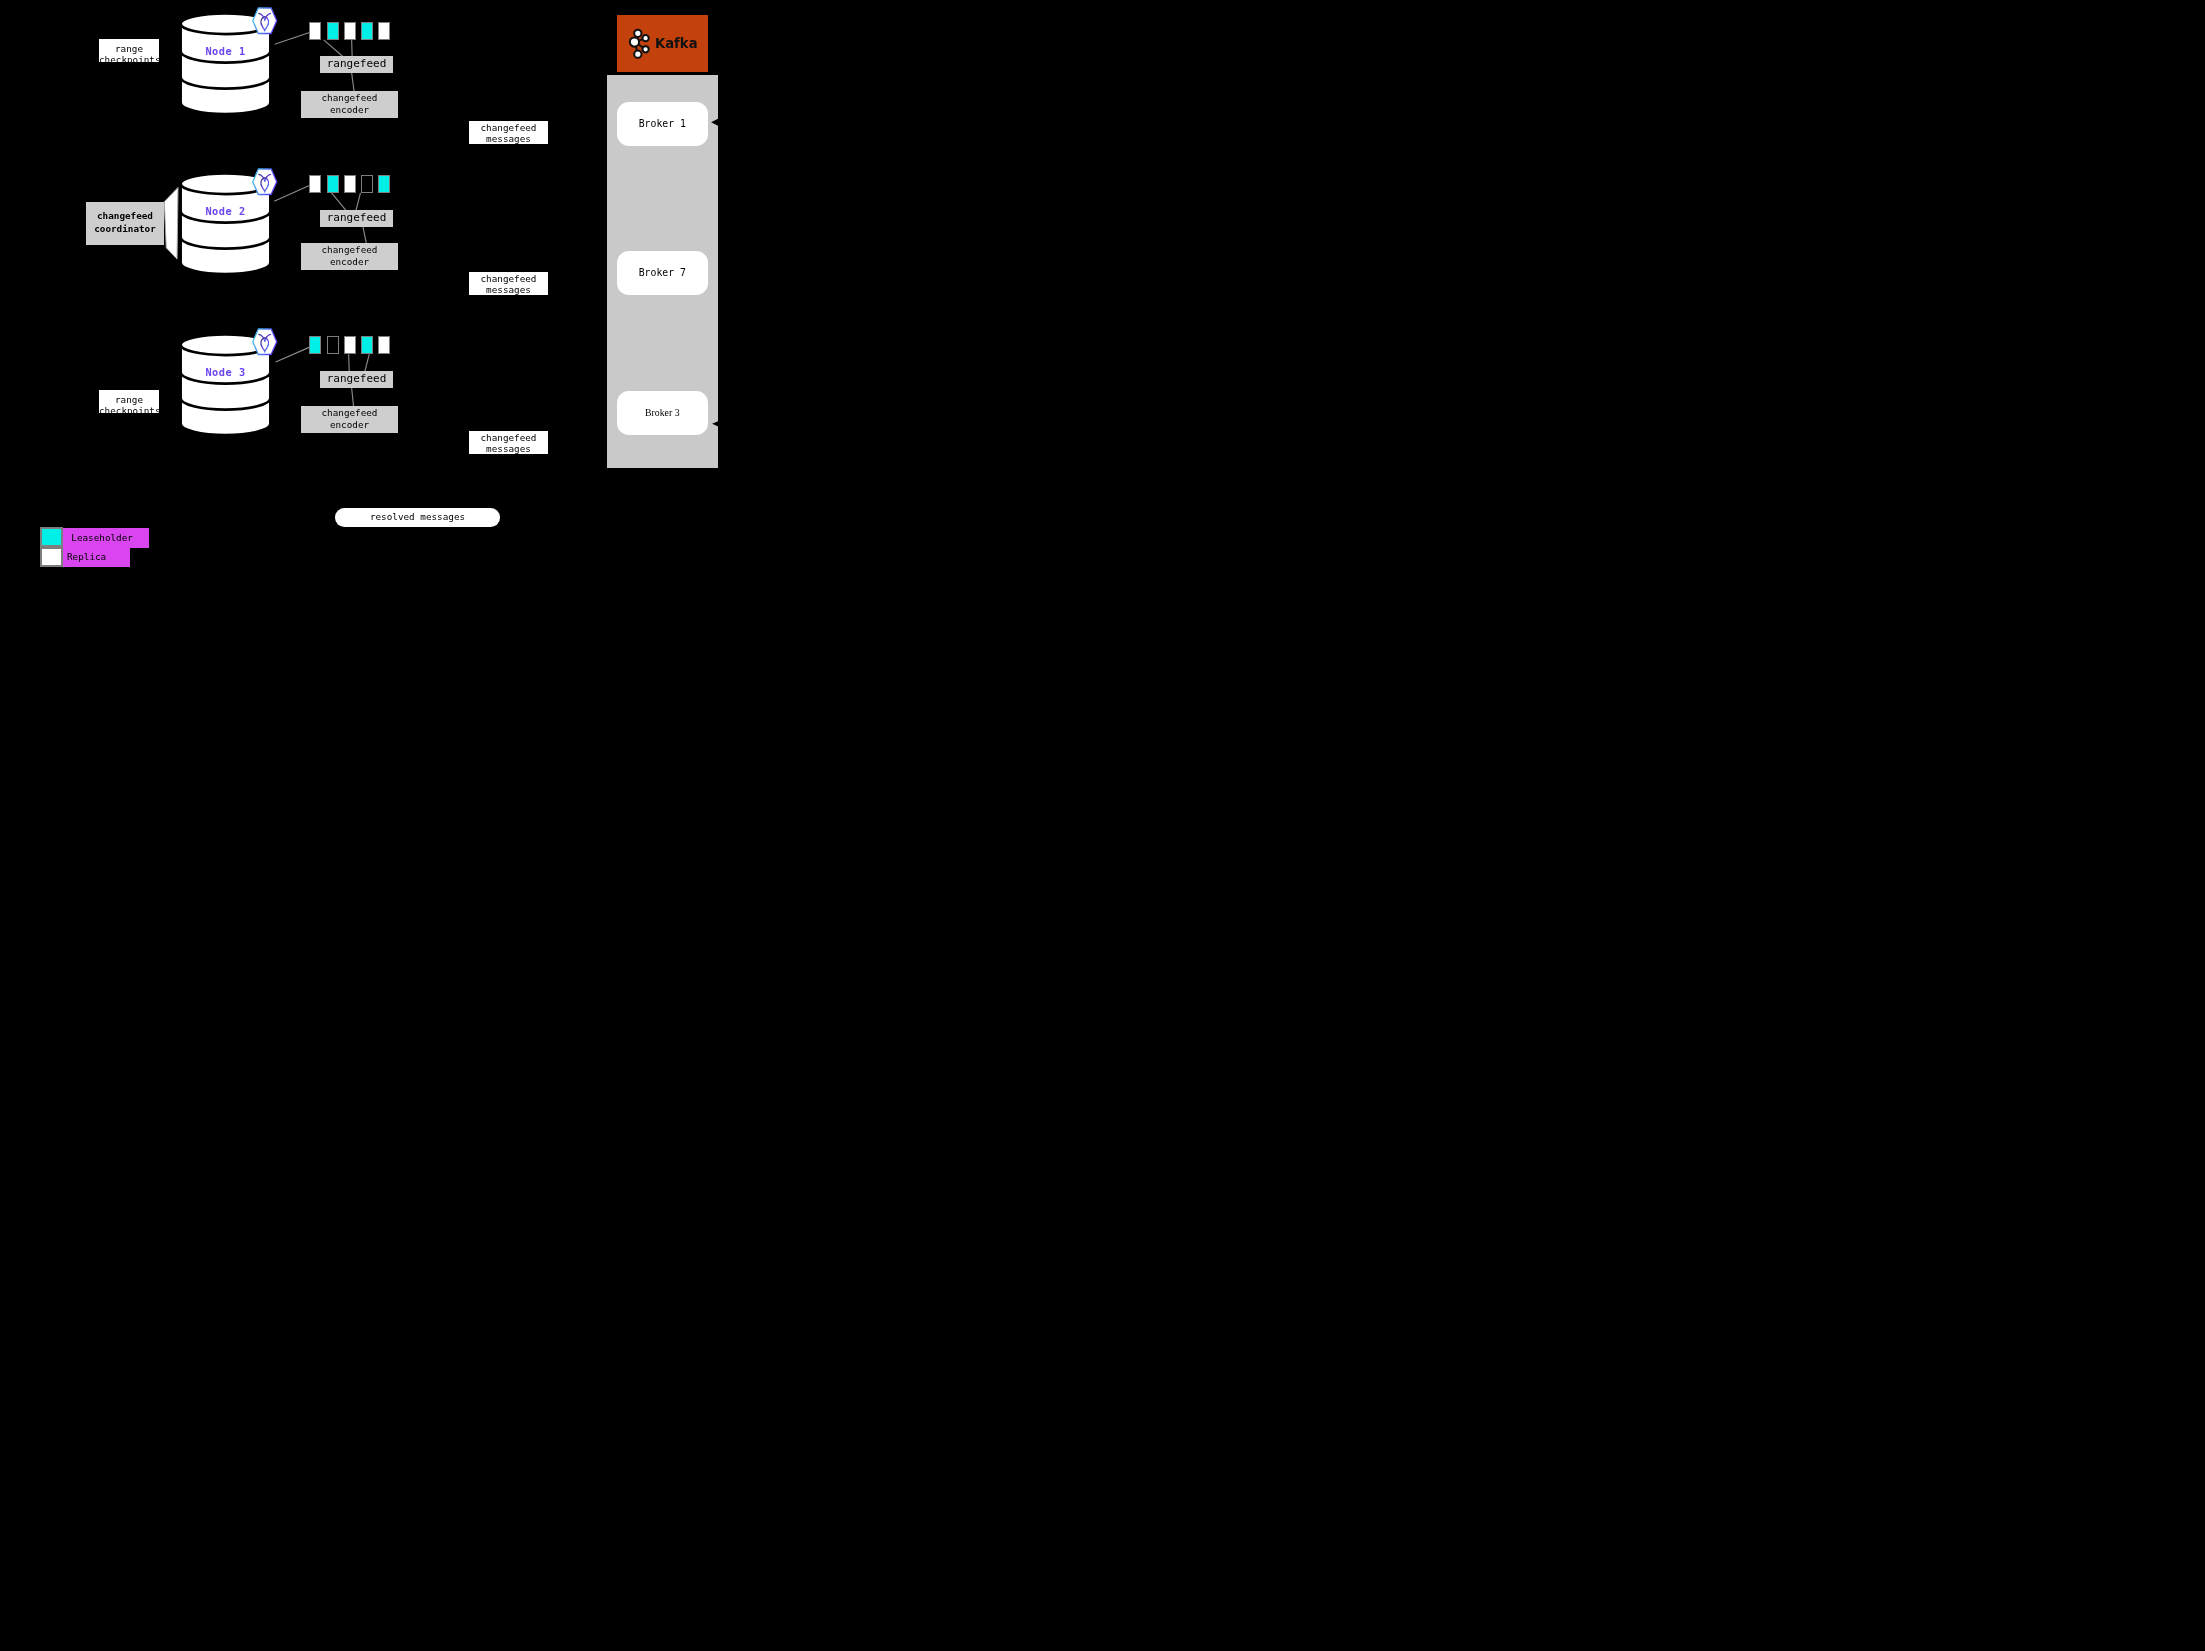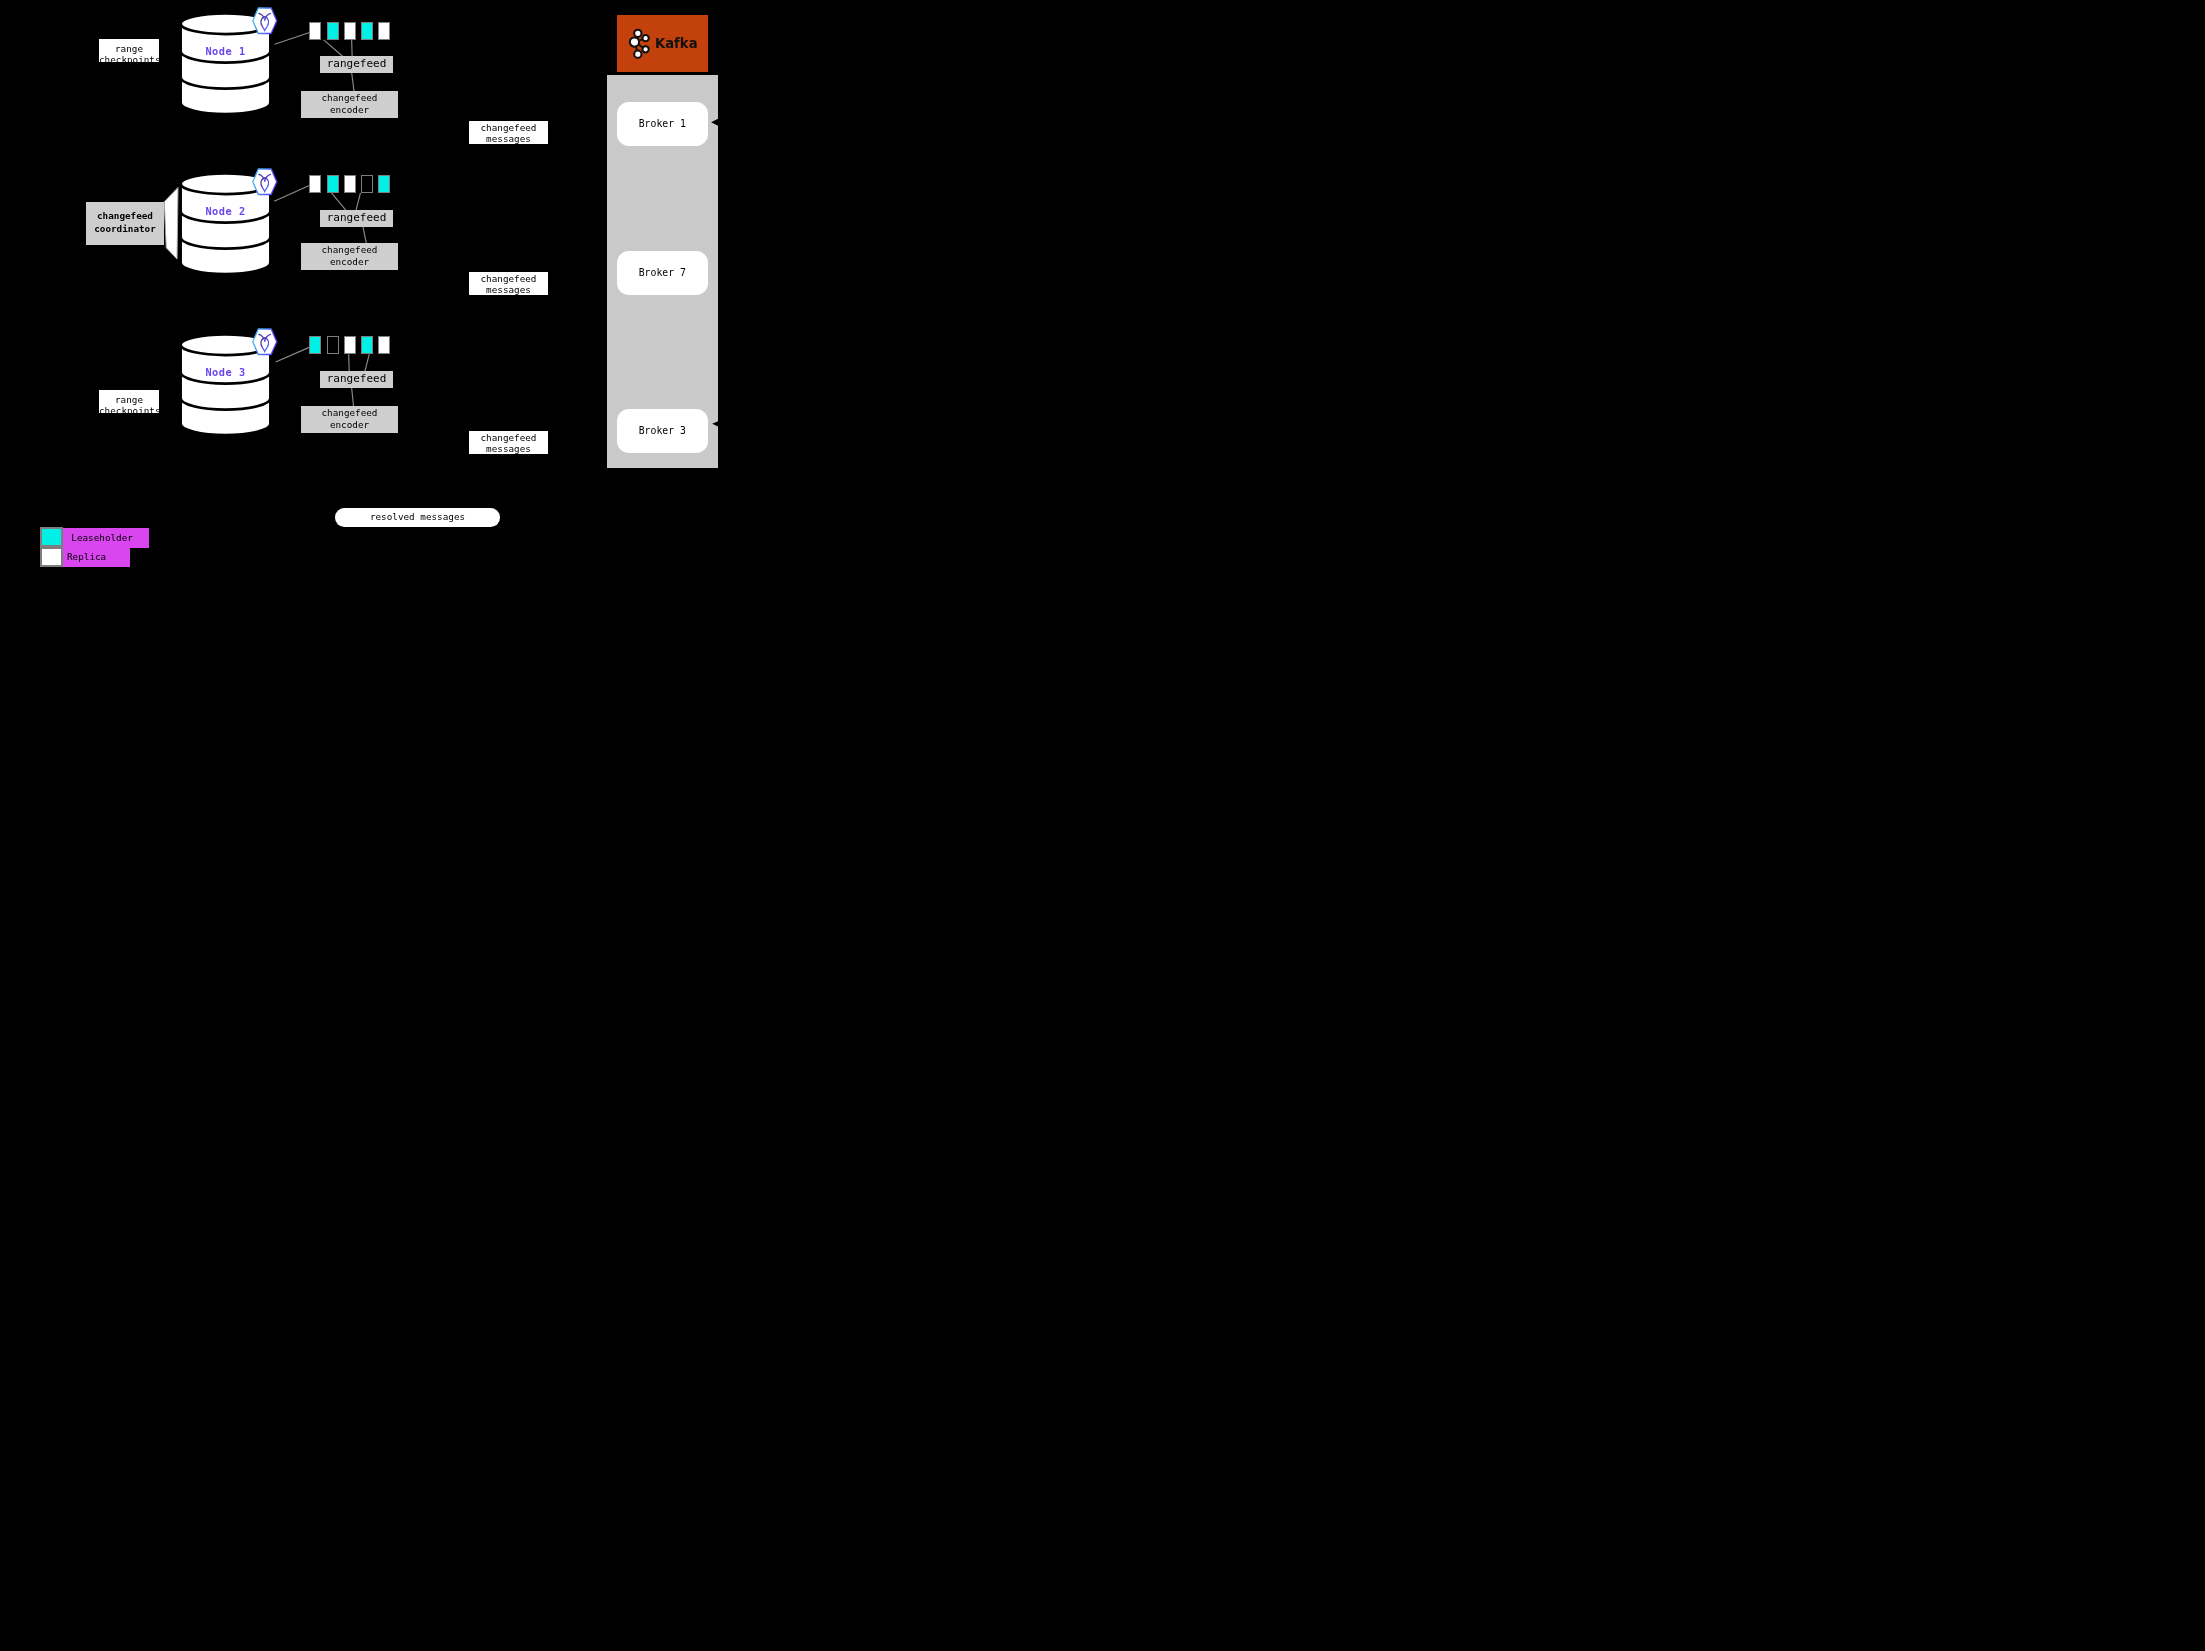--- a/index.html
+++ b/index.html
@@ -147,21 +147,21 @@
       <circle cx="13" cy="31" r="9.5" fill="#fff" stroke="#111" stroke-width="4.2"></circle>
       <circle cx="20" cy="56" r="7.5" fill="#fff" stroke="#111" stroke-width="4.2"></circle>
       <circle cx="36" cy="23" r="6.5" fill="#fff" stroke="#111" stroke-width="4.2"></circle>
       <circle cx="36" cy="46" r="6.5" fill="#fff" stroke="#111" stroke-width="4.2"></circle>
     </svg>
     <div class="kafka-word">Kafka</div>
   </div>
   <div class="container" style="z-index:3;">
     <div class="broker" style="top:26.5px;">Broker 1</div>
     <div class="broker" style="top:176px;">Broker 7</div>
-    <div class="broker" style="top:334px;">Broker 3</div>
+    <div class="broker" style="top:316px;font-family:Liberation Serif, serif;">Broker 3</div>
   </div>
   <svg width="769" height="576" viewBox="0 0 1568 1174" style="left:0;top:0;z-index:9;pointer-events:none;">
     <polygon class="arrowtip" points="1450,249 1468,240 1468,258"></polygon>
     <polygon class="arrowtip" points="1452,864 1470,856 1470,872"></polygon>
   </svg>
 
   <div class="legend-swatch sq-leaseholder" style="top:527px;z-index:4;"></div>
   <div class="legend-swatch sq-replica" style="top:547px;z-index:4;"></div>
   <div class="lbl legend-box" style="top:528px;width:78px;padding-left:8.3px;z-index:4;">Leaseholder</div>
   <div class="lbl legend-box" style="top:547px;width:63px;padding-left:4px;z-index:4;">Replica</div>

